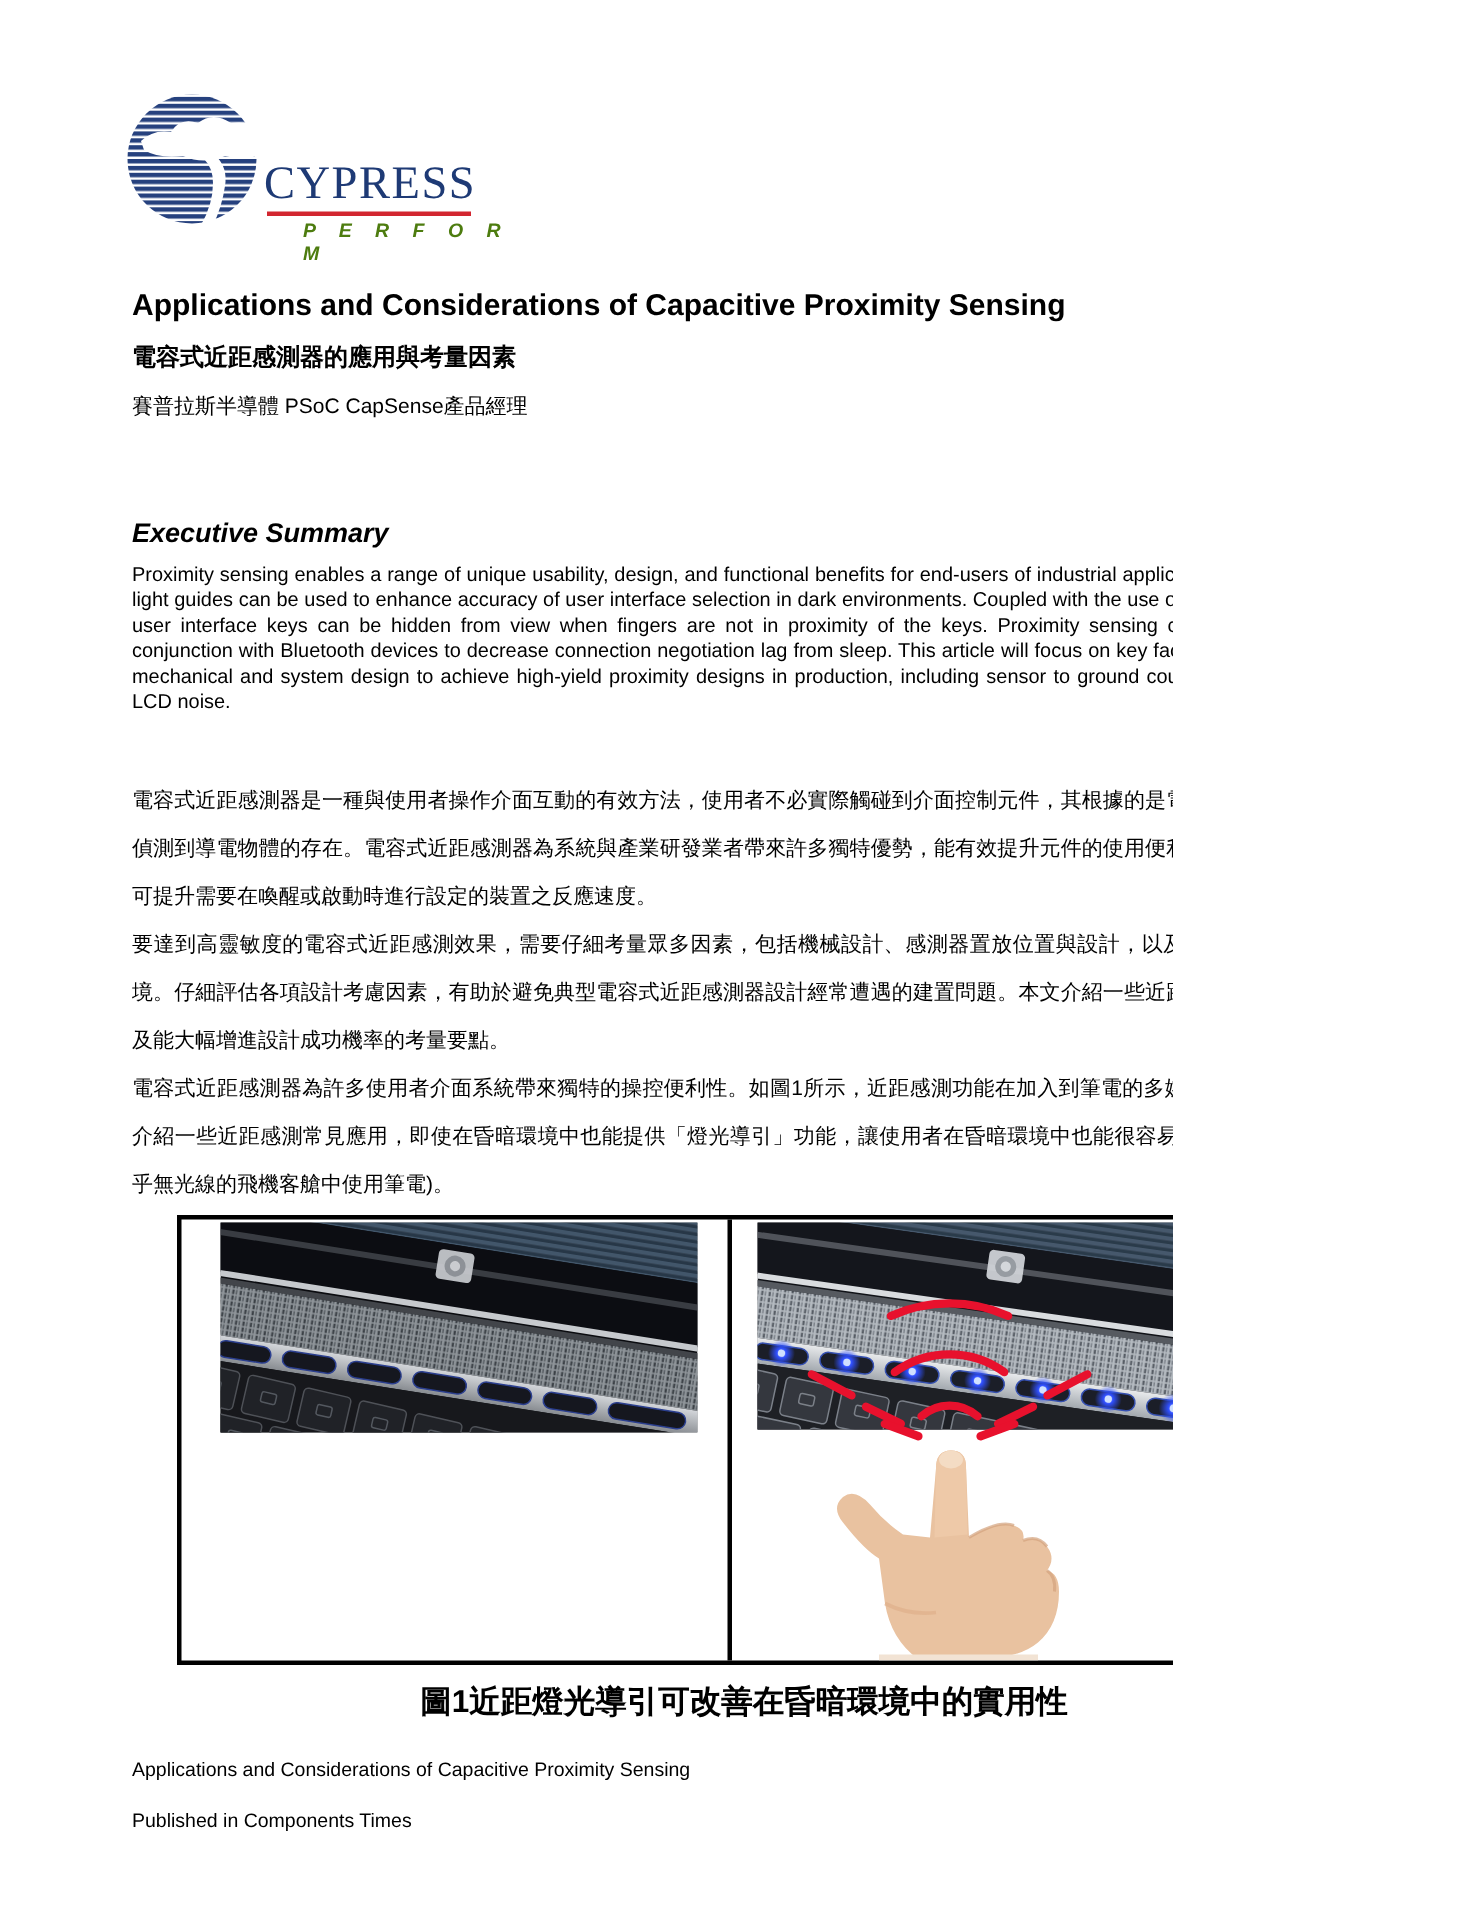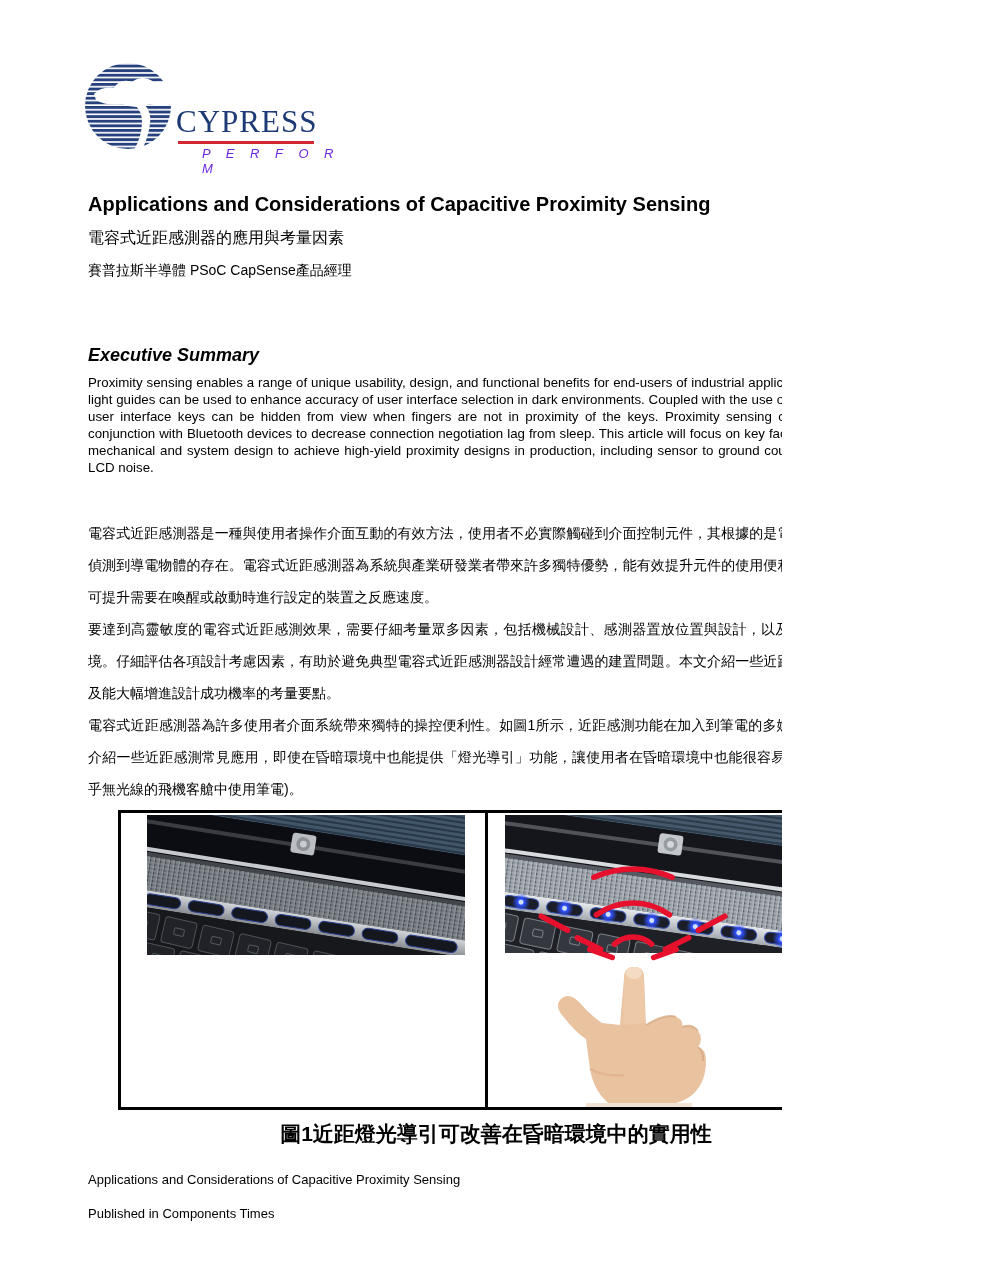--- a/index.html
+++ b/index.html
@@ -5,25 +5,25 @@
   html,body{margin:0;padding:0;background:#fff;}
   .page{
     position:relative;width:782px;height:1280px;background:#ffffff;overflow:hidden;
     font-family:"Liberation Sans","DejaVu Sans",sans-serif;color:#000;
   }
   .abs{position:absolute;}
 
   
   .brand-word{font-family:"Liberation Serif","DejaVu Serif",serif;font-size:31px;letter-spacing:1px;color:#1e3a75;}
   .brand-rule{height:3px;background:#d22630;}
-  .brand-tag{font-size:13px;font-style:italic;font-weight:normal;color:#6d28d9;letter-spacing:6px;}
+  .brand-tag{font-size:13px;font-style:italic;font-weight:bold;color:#4d7c0f;letter-spacing:6px;}
 
   
   .doc-title{font-size:20px;font-weight:bold;}
-  .doc-sub-zh{font-size:16px;font-weight:normal;}
+  .doc-sub-zh{font-size:16px;font-weight:bold;}
   .doc-role-zh{font-size:14px;}
   .byline{font-size:15px;font-style:italic;}
   .exec-h{font-size:18px;font-weight:bold;font-style:italic;}
   .exec-body{font-size:13.3px;line-height:17px;text-align:justify;width:816px;}
   .zh-body{width:816px;font-size:14px;line-height:32px;text-align:justify;}
   .zh-body p{margin:0;}
 
   
   .figure{left:118px;top:810px;width:754px;height:300px;border:3px solid #000;box-sizing:border-box;display:flex;background:#fff;}
   .fig-cell-left{width:367px;border-right:3px solid #000;box-sizing:border-box;}

